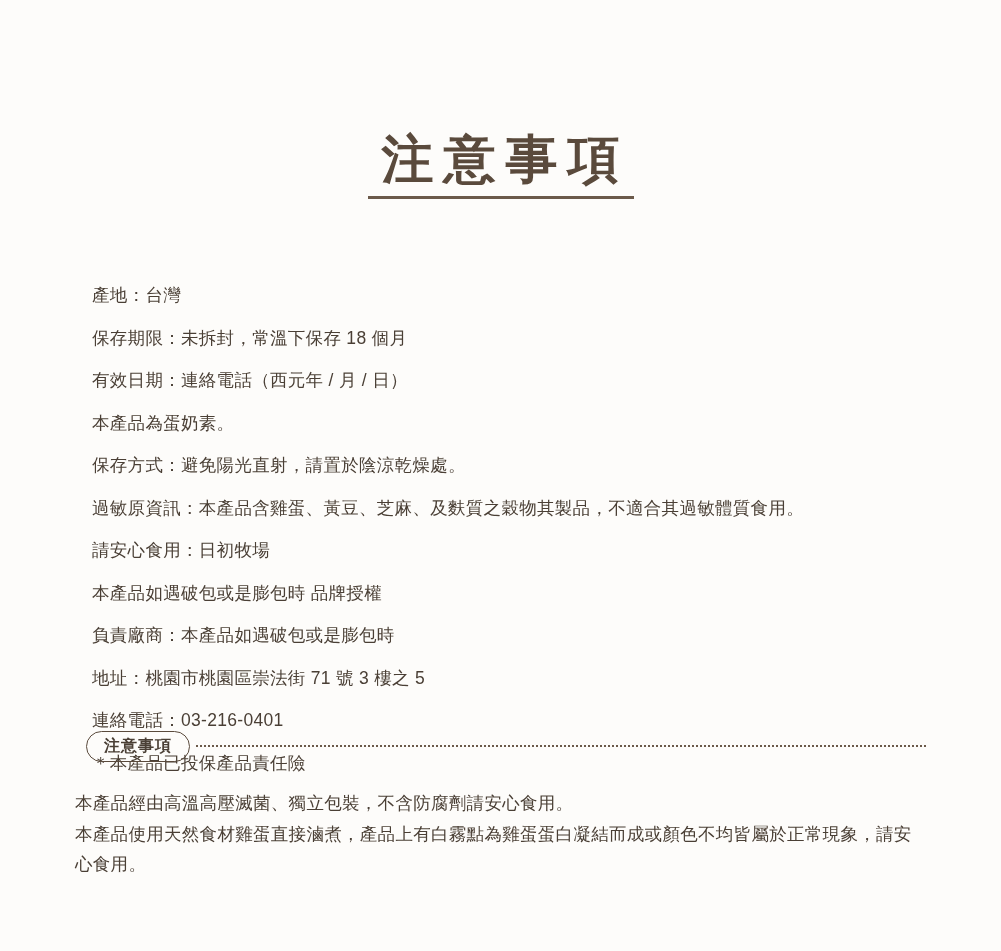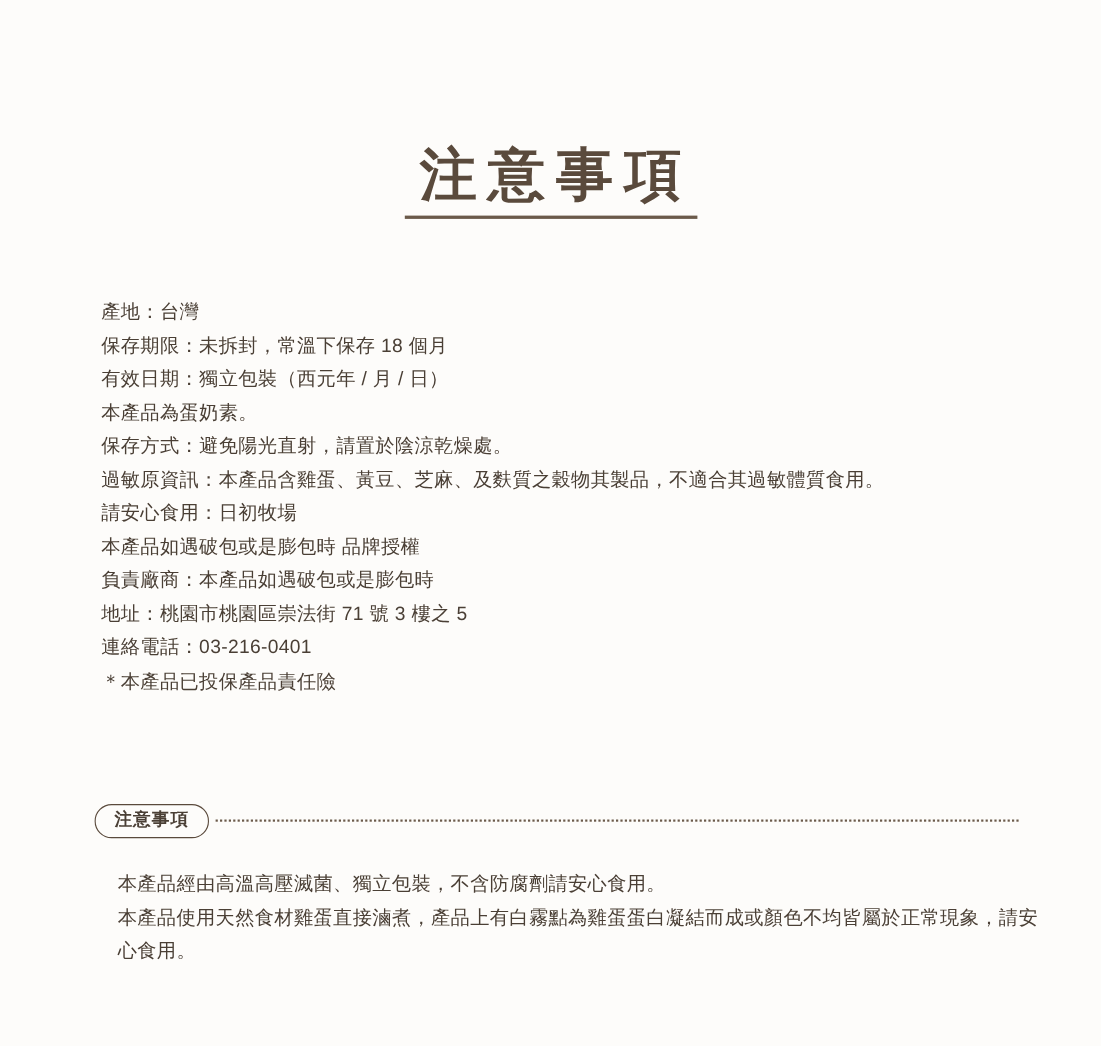--- a/index.html
+++ b/index.html
@@ -47,20 +47,21 @@
     top: 268px;
     left: 92px;
     width: 860px;
   }
   .info-line {
     font-size: 17.5px;
     line-height: 30.5px;
     color: #4a3f35;
     white-space: nowrap;
     letter-spacing: 0.3px;
+    margin-top: 12px;
   }
 
   
   .section-divider {
     position: absolute;
     top: 729px;
     left: 86px;
     width: 840px;
     height: 34px;
     display: flex;
@@ -82,21 +83,21 @@
     flex: 1 1 auto;
     height: 0;
     margin-left: 6px;
     border-top: 2px dotted #6b5a4a;
   }
 
   
   .notes {
     position: absolute;
     top: 788px;
-    left: 107px;
+    left: 75px;
     width: 846px;
   }
   .note-line {
     font-size: 17.5px;
     line-height: 30.5px;
     color: #4a3f35;
     letter-spacing: 0.3px;
   }
 </style>
 </head>
@@ -104,21 +105,21 @@
 
 <div class="page">
 
   <div class="title-block">
     <span class="title-text">注意事項</span>
   </div>
 
   <div class="info-list">
     <div class="info-line">產地：台灣</div>
     <div class="info-line">保存期限：未拆封，常溫下保存 18 個月</div>
-    <div class="info-line">有效日期：獨立包裝（西元年 / 月 / 日）</div>
+    <div class="info-line">有效日期：連絡電話（西元年 / 月 / 日）</div>
     <div class="info-line">本產品為蛋奶素。</div>
     <div class="info-line">保存方式：避免陽光直射，請置於陰涼乾燥處。</div>
     <div class="info-line">過敏原資訊：本產品含雞蛋、黃豆、芝麻、及麩質之穀物其製品，不適合其過敏體質食用。</div>
     <div class="info-line">請安心食用：日初牧場</div>
     <div class="info-line">本產品如遇破包或是膨包時 品牌授權</div>
     <div class="info-line">負責廠商：本產品如遇破包或是膨包時</div>
     <div class="info-line">地址：桃園市桃園區崇法街 71 號 3 樓之 5</div>
     <div class="info-line">連絡電話：03-216-0401</div>
     <div class="info-line">＊本產品已投保產品責任險</div>
   </div>

